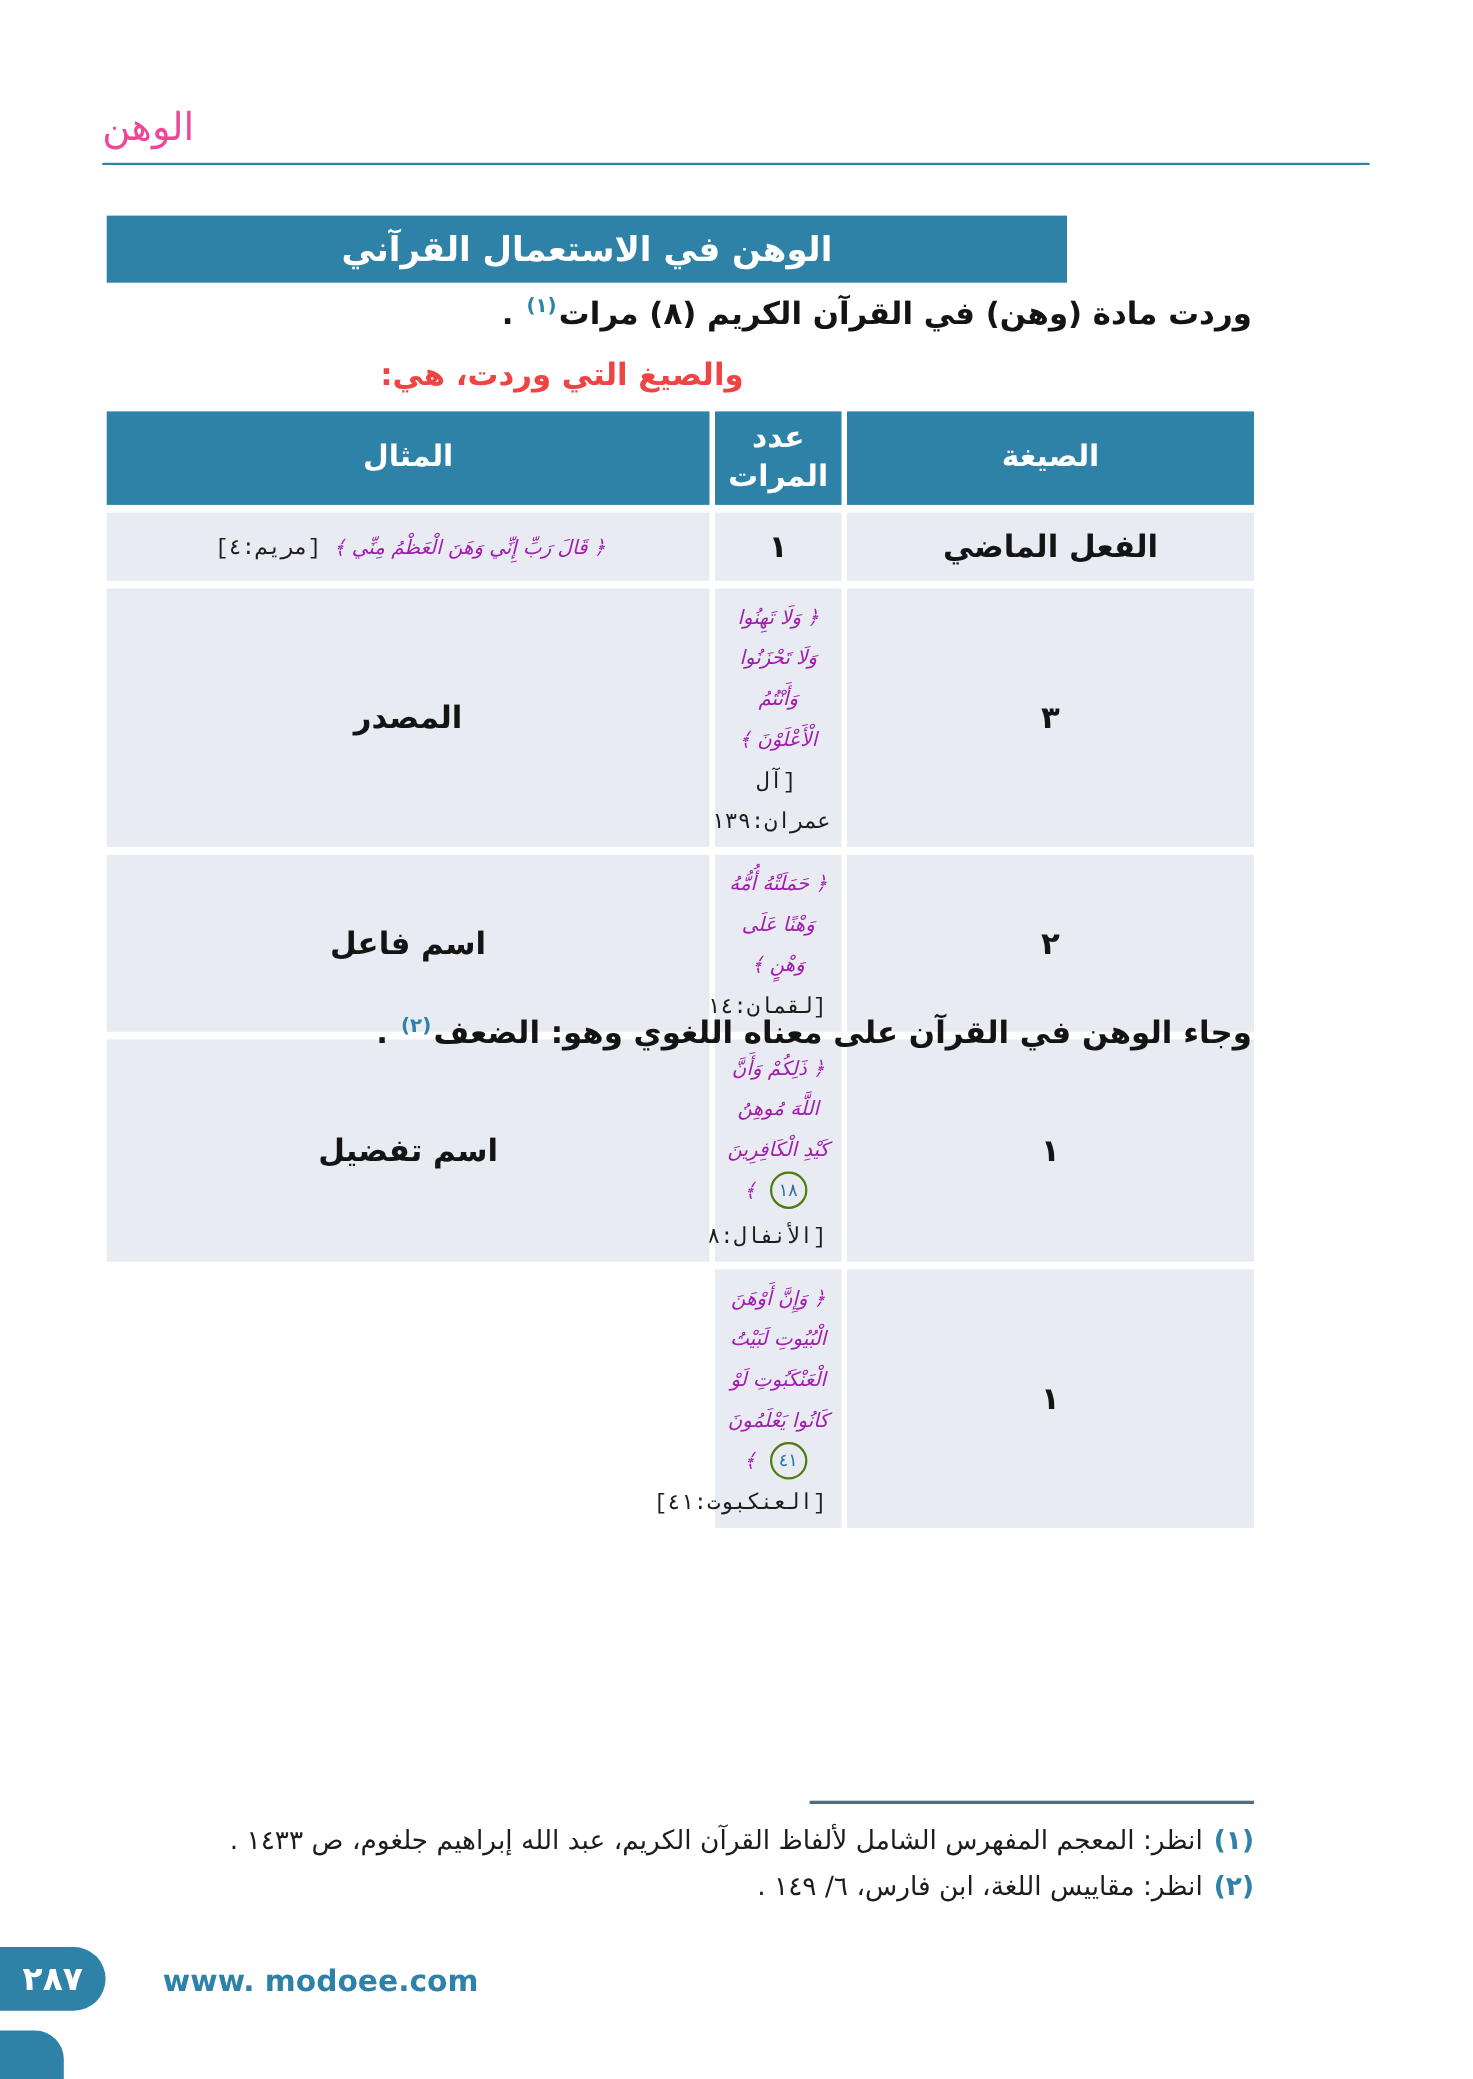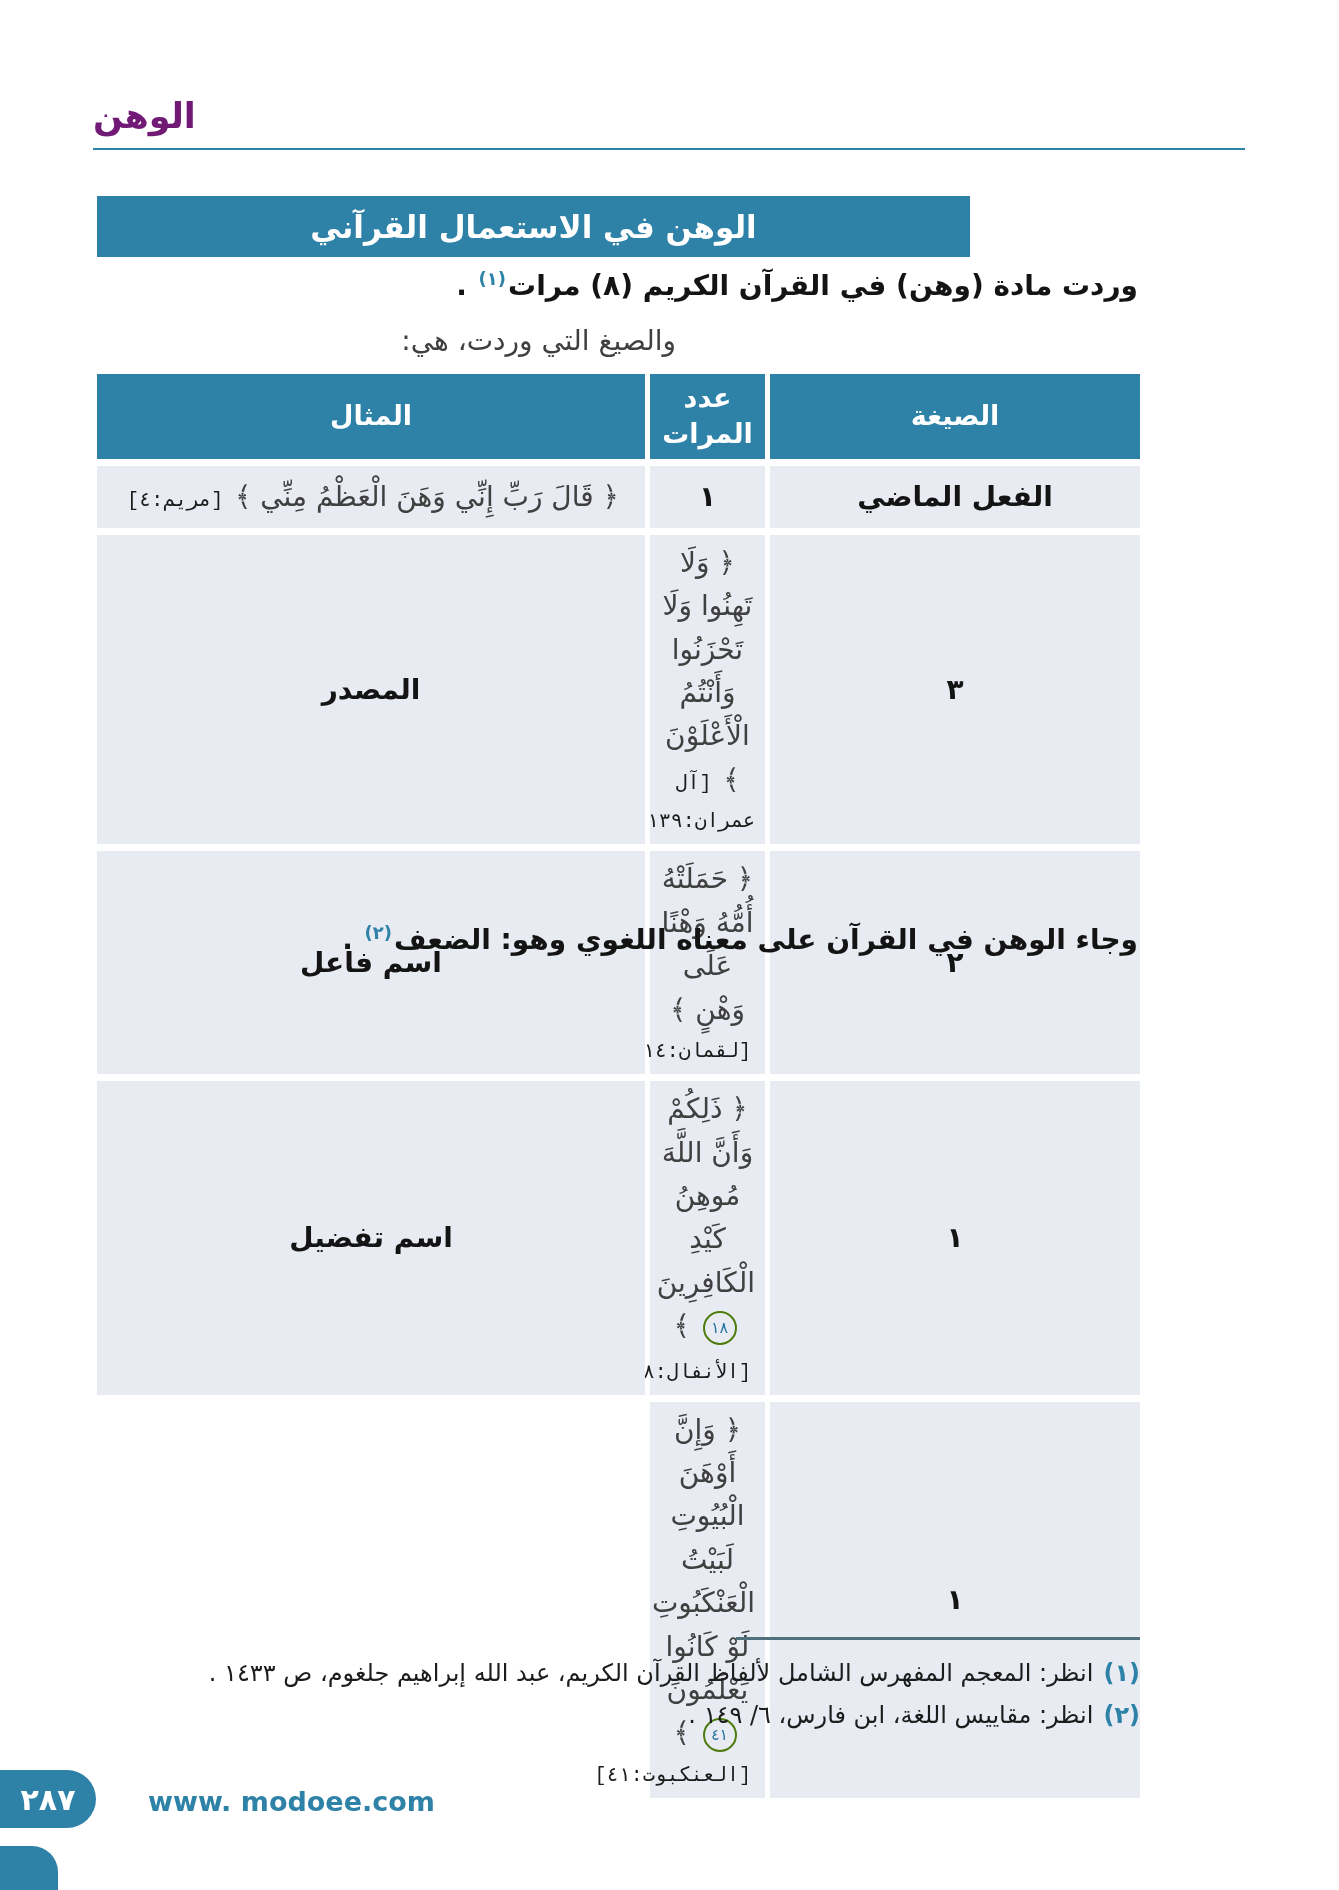--- a/index.html
+++ b/index.html
@@ -12,22 +12,22 @@
     font-family: "DejaVu Sans", sans-serif;
     overflow: hidden;
     margin: 0 auto;
   }
   
   .running-word {
     position: absolute;
     left: 93px;
     top: 96px;
     font-size: 35px;
-    font-weight: bold;
-    color: #701a75;
+    font-weight: normal;
+    color: #ec4899;
   }
   .running-line {
     position: absolute;
     left: 93px;
     top: 148px;
     width: 1152px;
     height: 2px;
     background: #2e82a8;
   }
   
@@ -55,22 +55,22 @@
     font-weight: bold;
     color: #141414;
     white-space: nowrap;
   }
   .intro2 {
     position: absolute;
     right: 663px;
     top: 324px;
     direction: rtl;
     font-size: 28px;
-    font-weight: normal;
-    color: #404040;
+    font-weight: bold;
+    color: #ef4444;
     white-space: nowrap;
   }
   .fn-mark {
     color: #2e82a8;
     font-size: 18px;
     font-weight: bold;
     vertical-align: super;
     margin: 0 2px;
   }
   
@@ -106,21 +106,21 @@
   }
   .form-cell { font-size: 28px; font-weight: bold; }
   .count-cell { font-size: 28px; font-weight: bold; }
   .example-cell { font-size: 24px; }
   .r1 { min-height: 62px; }
   .r2 { min-height: 63px; }
   .r3 { min-height: 63px; }
   .r4 { min-height: 106px; }
   .r5 { min-height: 116px; }
   .cell-inner { width: 100%; text-align: center; line-height: 1.55; }
-  .verse { color: #404040; font-size: 28px; }
+  .verse { color: #a21caf; font-size: 18px; font-style: italic; }
   .ref { color: #1c1c1c; font-size: 20px; margin: 0 4px; font-family: Liberation Mono, monospace; }
   .ref-line { margin-top: 4px; }
   .ayah-circle {
     display: inline-flex;
     align-items: center;
     justify-content: center;
     width: 34px;
     height: 34px;
     border: 2px solid #4d7c0f;
     border-radius: 50%;

